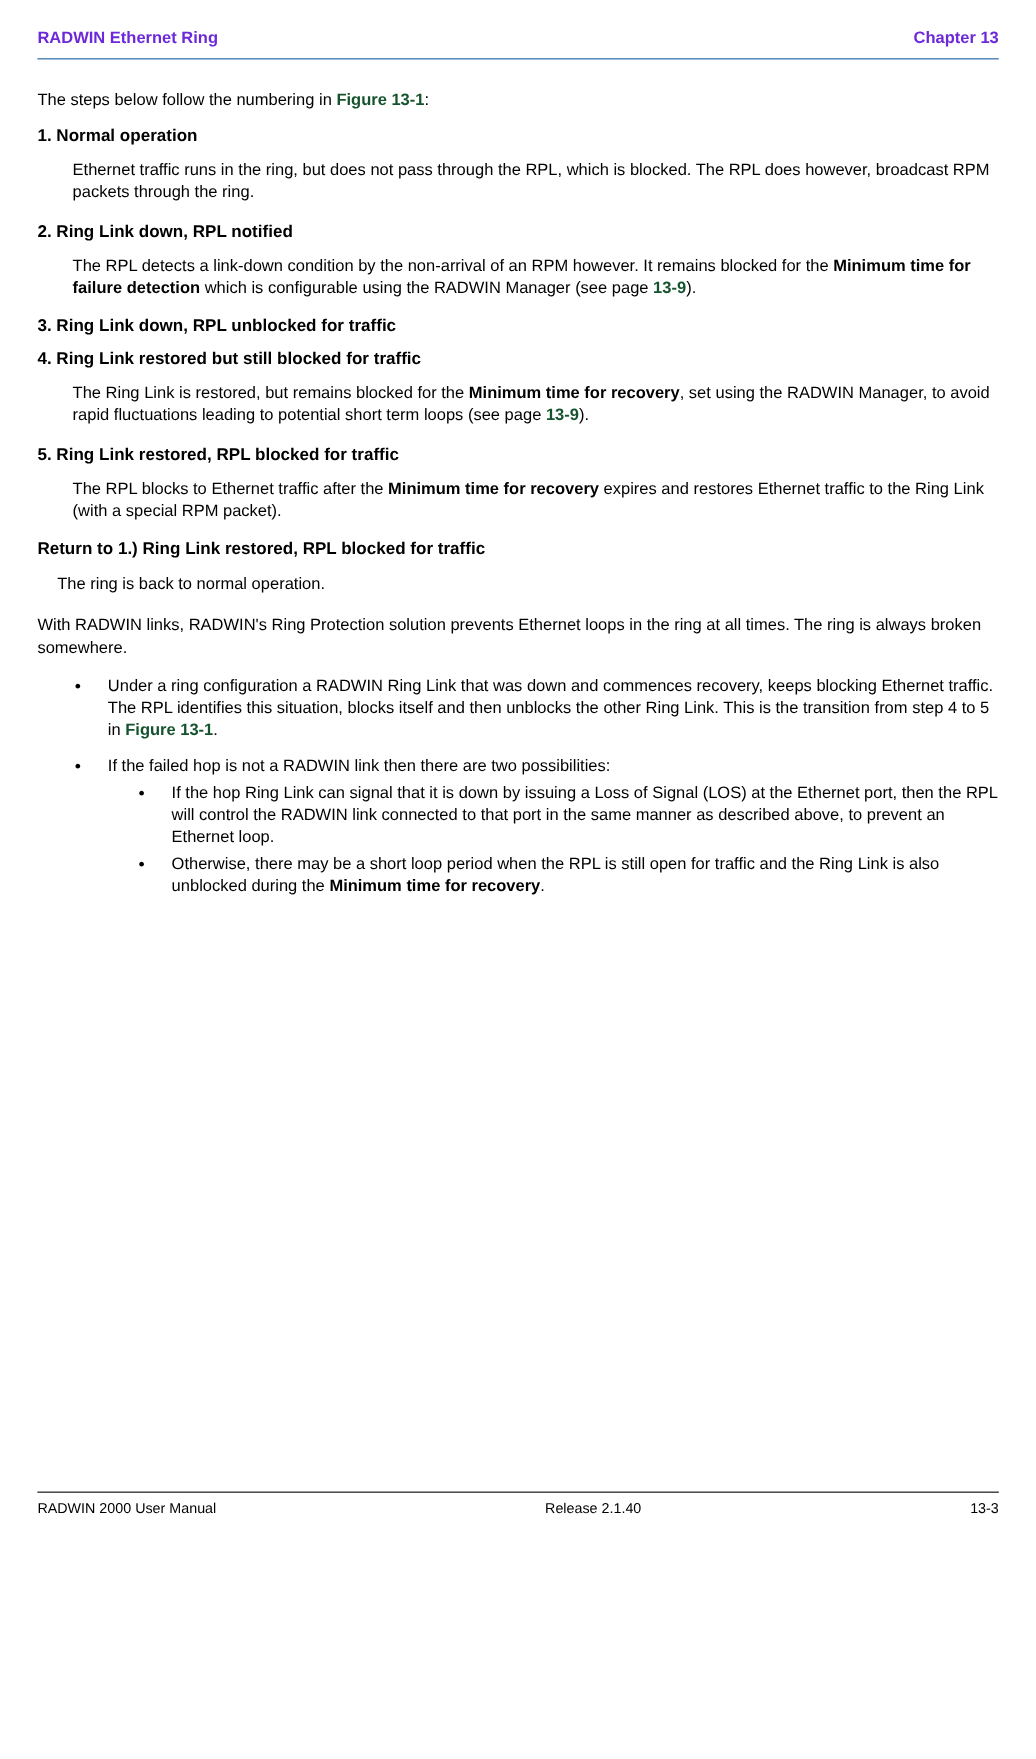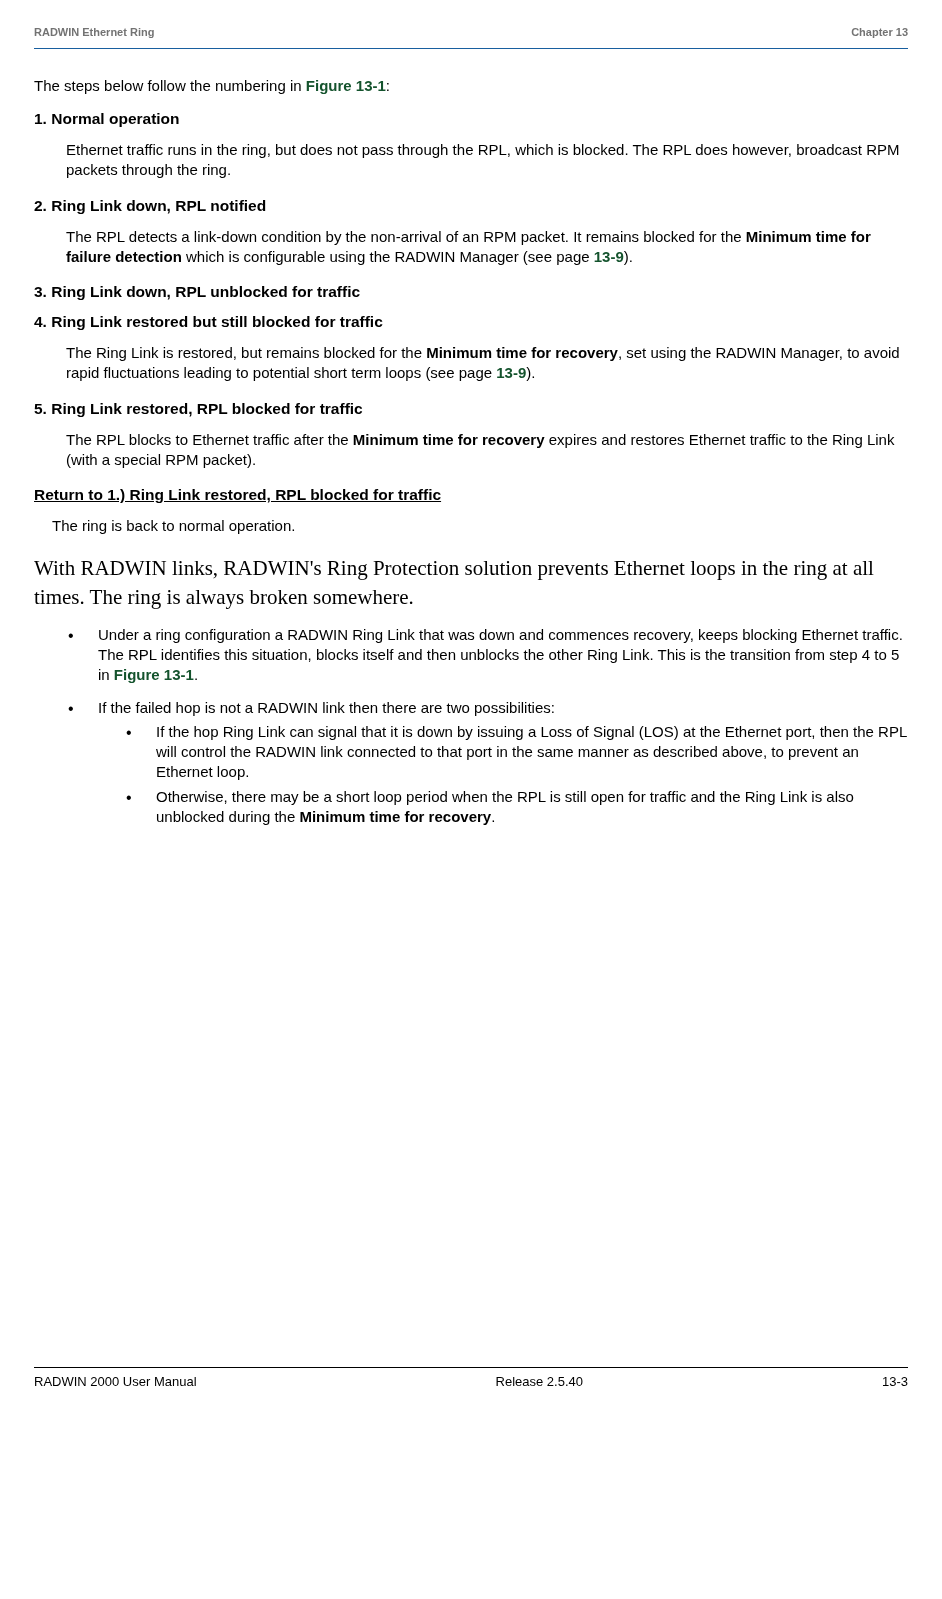--- a/index.html
+++ b/index.html
@@ -10,22 +10,22 @@
     color: #000;
     width: 942px;
   }
   .page {
     padding: 26px 34px 30px 34px;
     box-sizing: border-box;
   }
   .header {
     display: flex;
     justify-content: space-between;
-    font-size: 11px;
-    color: #737373;
+    font-size: 15px;
+    color: #6d28d9;
     font-weight: bold;
     margin-bottom: 10px;
   }
   .header-line {
     border-bottom: 1.5px solid #185f9f;
     margin-bottom: 28px;
   }
   .intro {
     font-size: 15px;
     margin: 0 0 16px 0;
@@ -42,32 +42,30 @@
   .step-body {
     font-size: 15px;
     margin: 0 0 16px 32px;
     line-height: 1.35;
   }
   .bold { font-weight: bold; }
   .return-head {
     font-size: 15.5px;
     font-weight: bold;
     margin: 0 0 12px 0;
-    text-decoration: underline;
   }
   .return-body {
     font-size: 15px;
     margin: 0 0 18px 18px;
     line-height: 1.35;
   }
   .para {
-    font-size: 21px;
+    font-size: 15px;
     margin: 0 0 14px 0;
     line-height: 1.35;
-    font-family: Liberation Serif, serif;
   }
   ul.outer {
     list-style: none;
     padding: 0 0 0 34px;
     margin: 0;
     font-size: 15px;
   }
   ul.outer > li {
     position: relative;
     padding-left: 30px;
@@ -123,21 +121,21 @@
 
   <p class="intro">
     <span>The steps below follow the numbering in </span><span class="blue-link">Figure 13-1</span><span>:</span>
   </p>
 
   <p class="step-head">1. Normal operation</p>
   <p class="step-body">Ethernet traffic runs in the ring, but does not pass through the RPL, which is blocked. The RPL does however, broadcast RPM packets through the ring.</p>
 
   <p class="step-head">2. Ring Link down, RPL notified</p>
   <p class="step-body">
-    <span>The RPL detects a link-down condition by the non-arrival of an RPM packet. It remains blocked for the </span><span class="bold">Minimum time for failure detection</span><span> which is configurable using the RADWIN Manager (see page </span><span class="blue-link">13-9</span><span>).</span>
+    <span>The RPL detects a link-down condition by the non-arrival of an RPM however. It remains blocked for the </span><span class="bold">Minimum time for failure detection</span><span> which is configurable using the RADWIN Manager (see page </span><span class="blue-link">13-9</span><span>).</span>
   </p>
 
   <p class="step-head">3. Ring Link down, RPL unblocked for traffic</p>
 
   <p class="step-head">4. Ring Link restored but still blocked for traffic</p>
   <p class="step-body">
     <span>The Ring Link is restored, but remains blocked for the </span><span class="bold">Minimum time for recovery</span><span>, set using the RADWIN Manager, to avoid rapid fluctuations leading to potential short term loops (see page </span><span class="blue-link">13-9</span><span>).</span>
   </p>
 
   <p class="step-head">5. Ring Link restored, RPL blocked for traffic</p>
@@ -161,16 +159,16 @@
         <li>
           <span>Otherwise, there may be a short loop period when the RPL is still open for traffic and the Ring Link is also unblocked during the </span><span class="bold">Minimum time for recovery</span><span>.</span>
         </li>
       </ul>
     </li>
   </ul>
 
   <div class="footer-line"></div>
   <div class="footer">
     <span>RADWIN 2000 User Manual</span>
-    <span>Release  2.5.40</span>
+    <span>Release  2.1.40</span>
     <span>13-3</span>
   </div>
 </div>
 
 </body></html>

